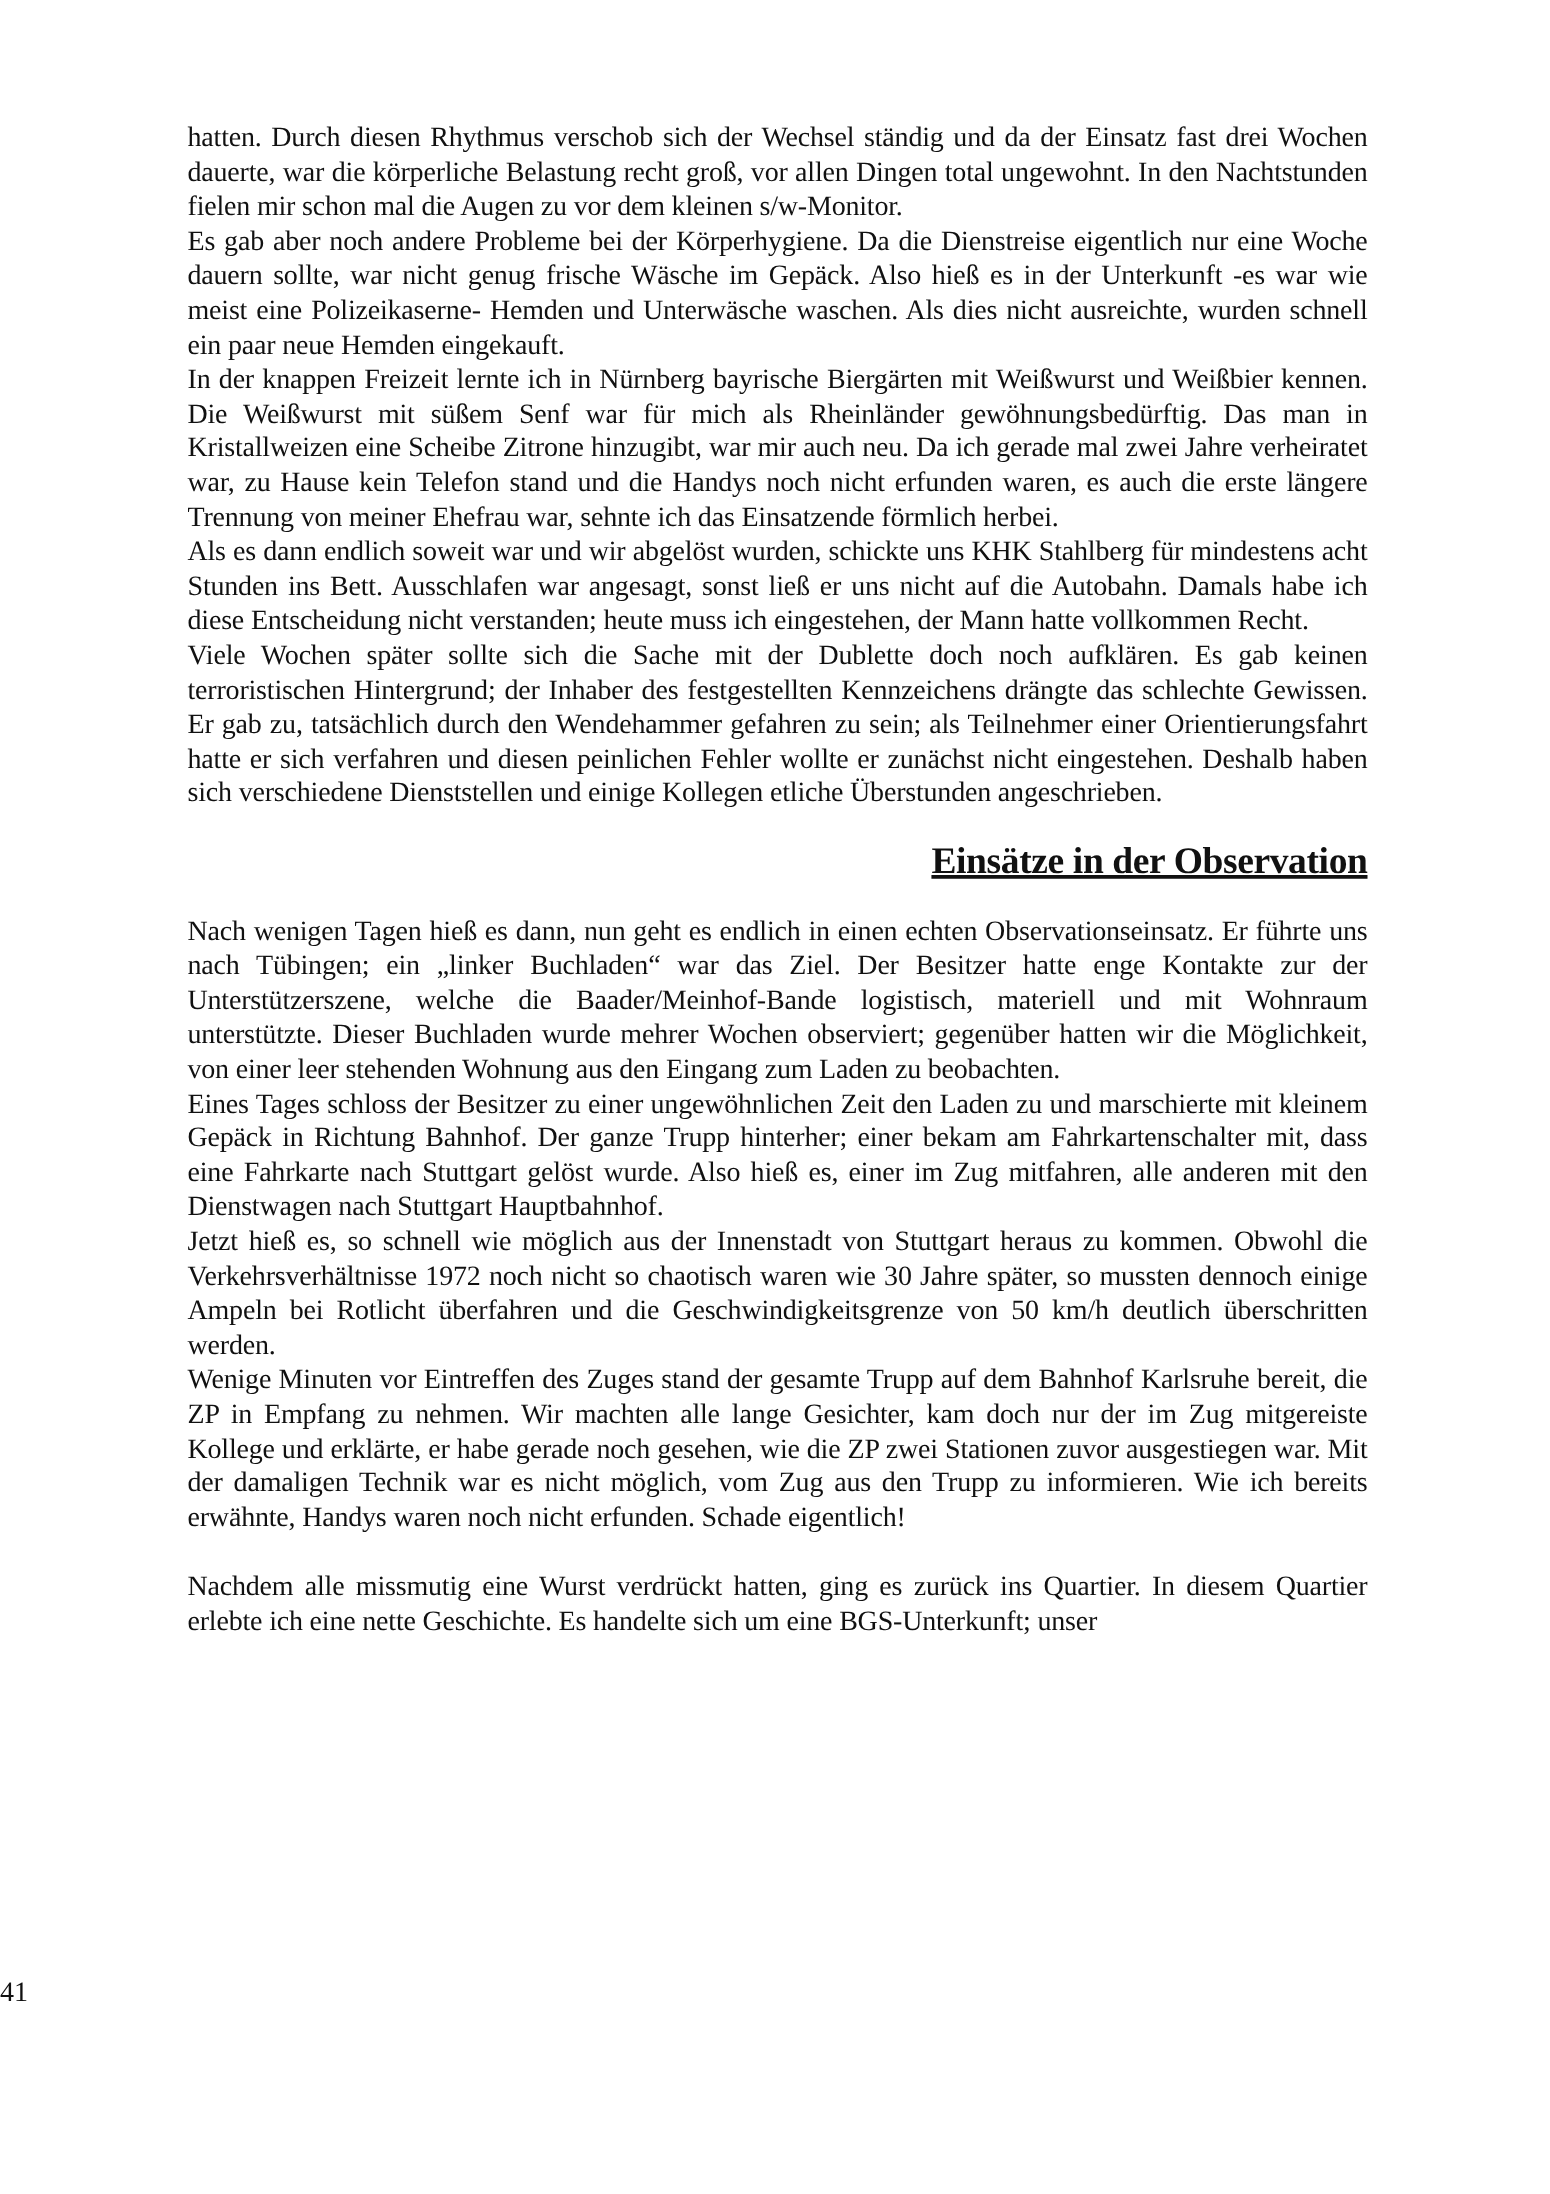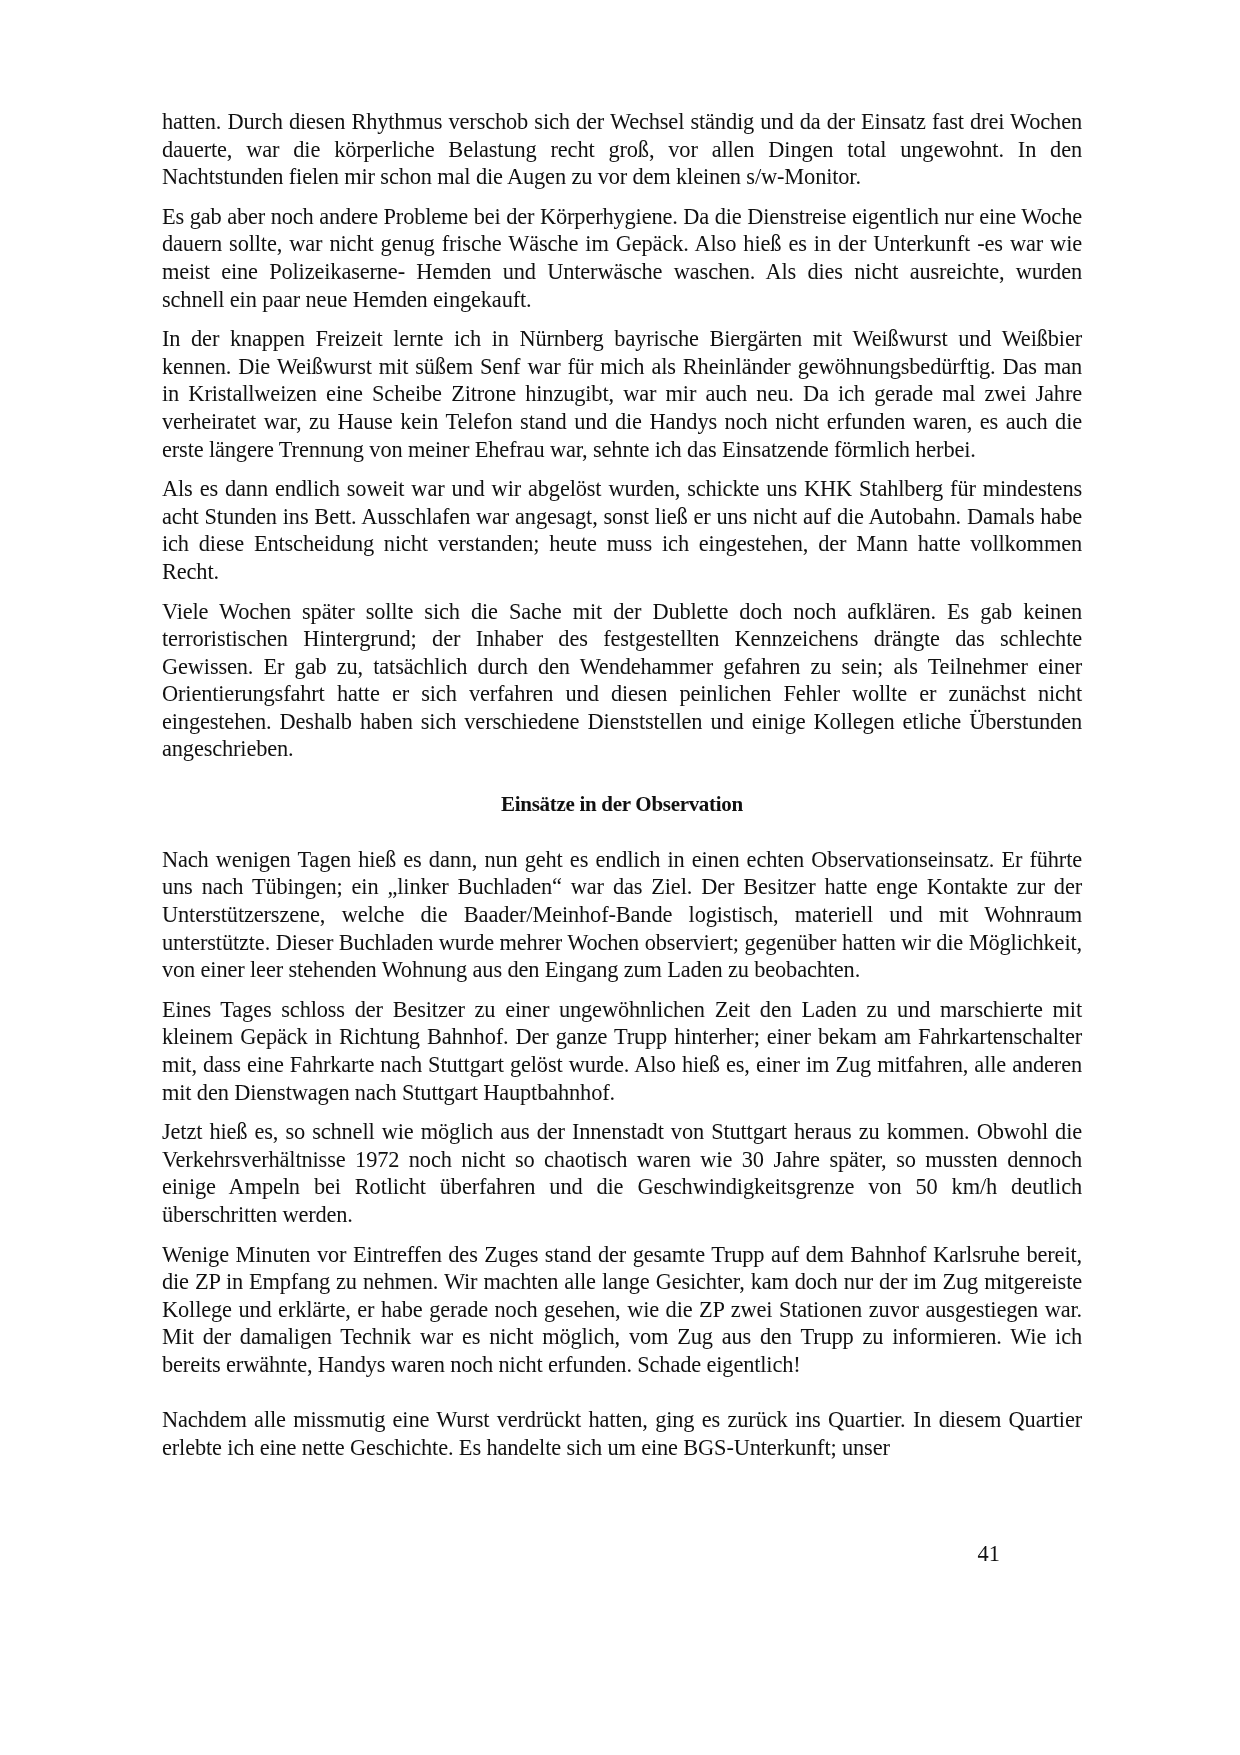--- a/index.html
+++ b/index.html
@@ -3,28 +3,28 @@
 <meta charset="utf-8">
 <style>
   html, body { margin: 0; padding: 0; background: #ffffff; }
   body { width: 1240px; height: 1755px; position: relative; overflow: hidden; }
   .page {
     position: absolute; left: 150px; top: 96px; width: 944px;
     font-family: "Liberation Serif", "DejaVu Serif", serif;
     font-size: 22.4px; line-height: 27.6px; color: #111111;
     text-align: justify; letter-spacing: -0.15px;
   }
-  .page p { margin: 12px; }
+  .page p { margin: 0; }
   .page p.gap-before { margin-top: 27.6px; }
   .page h2 {
-    margin: 27.6px 0 27.6px 0; font-size: 21px; line-height: 27.6px;
-    font-weight: bold; text-align: center; letter-spacing: -0.3px;
+    margin: 27.6px 0 27.6px 0; font-size: 30px; line-height: 27.6px;
+    font-weight: bold; text-align: right; letter-spacing: -0.3px; text-decoration: underline;
   }
   .page-number {
-    position: absolute; left: 0; width: 1000px; top: 1540px; text-align: right;
+    position: absolute; left: 0; width: 1000px; top: 1580px; text-align: left;
     font-family: "Liberation Serif", "DejaVu Serif", serif;
     font-size: 22.4px; line-height: 27.6px; color: #111111;
   }
 </style>
 </head>
 <body>
 
 <div class="page">
   <p>hatten. Durch diesen Rhythmus verschob sich der Wechsel ständig und da der Einsatz fast drei Wochen dauerte, war die körperliche Belastung recht groß, vor allen Dingen total ungewohnt. In den Nachtstunden fielen mir schon mal die Augen zu vor dem kleinen s/w-Monitor.</p>
   <p>Es gab aber noch andere Probleme bei der Körperhygiene. Da die Dienstreise eigentlich nur eine Woche dauern sollte, war nicht genug frische Wäsche im Gepäck. Also hieß es in der Unterkunft -es war wie meist eine Polizeikaserne- Hemden und Unterwäsche waschen. Als dies nicht ausreichte, wurden schnell ein paar neue Hemden eingekauft.</p>

